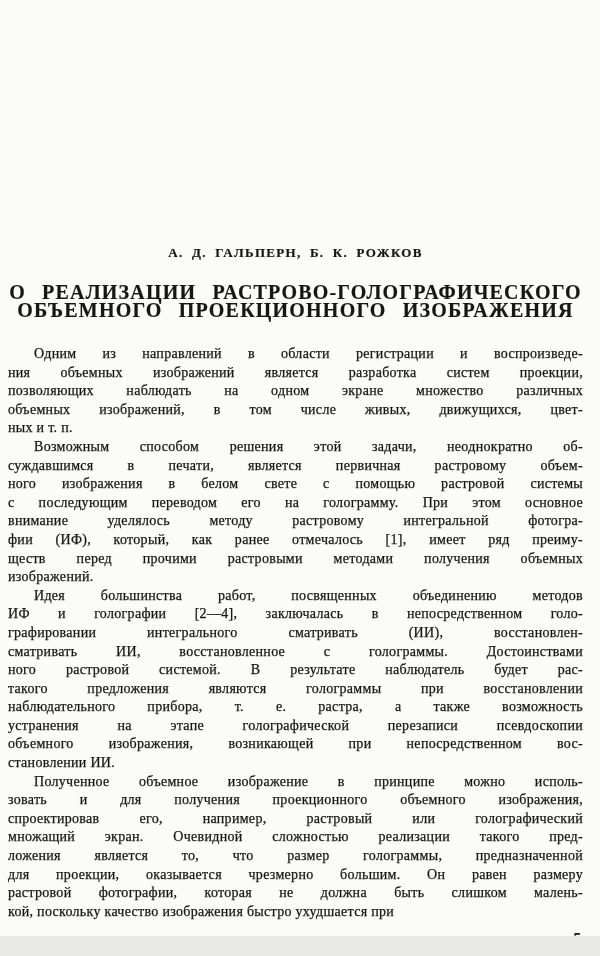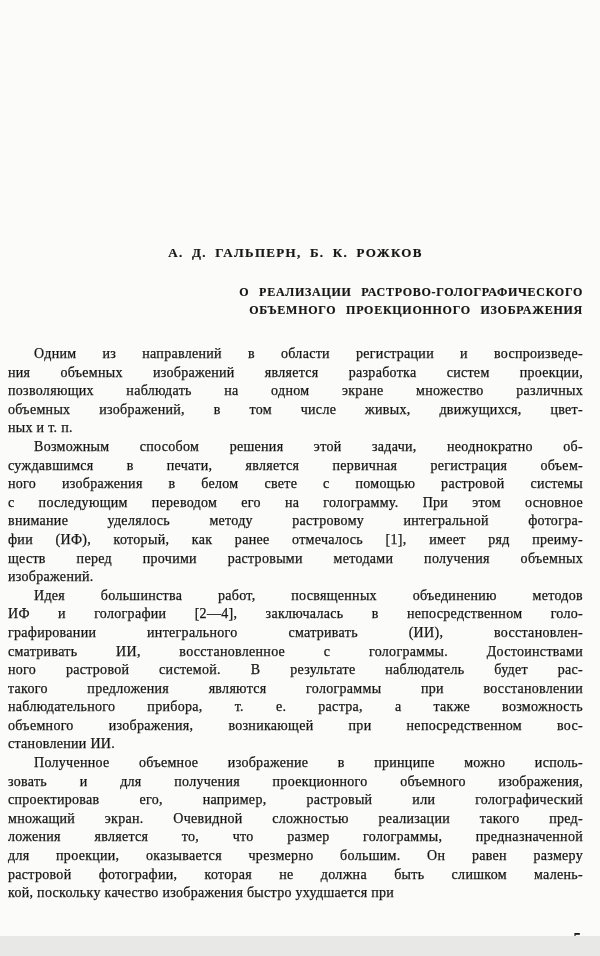--- a/index.html
+++ b/index.html
@@ -23,23 +23,23 @@
     text-align: center;
     font-weight: bold;
     font-size: 13px;
     line-height: 14px;
     letter-spacing: 0.1em;
     word-spacing: 0.3em;
     -webkit-text-stroke: 0.2px currentColor;
   }
   .title {
     margin: 23px 0 0 0;
-    text-align: right;
+    text-align: center;
     font-weight: bold;
-    font-size: 12px;
+    font-size: 20px;
     line-height: 18px;
     letter-spacing: 0.06em;
     word-spacing: 0.5em;
     -webkit-text-stroke: 0.2px currentColor;
   }
   .body {
     margin-top: 26px;
     font-size: 14px;
     letter-spacing: 0.3px;
     -webkit-text-stroke: 0.25px currentColor;
@@ -76,36 +76,37 @@
   <div class="body">
       <div class="para">
         <div class="tline firstline">Одним из направлений в области регистрации и воспроизведе-</div>
         <div class="tline">ния объемных изображений является разработка систем проекции,</div>
         <div class="tline">позволяющих наблюдать на одном экране множество различных</div>
         <div class="tline">объемных изображений, в том числе живых, движущихся, цвет-</div>
         <div class="tline lastline">ных и т. п.</div>
       </div>
       <div class="para">
         <div class="tline firstline">Возможным способом решения этой задачи, неоднократно об-</div>
-        <div class="tline">суждавшимся в печати, является первичная регистрация объем-</div>
+        <div class="tline">суждавшимся в печати, является первичная растровому объем-</div>
         <div class="tline">ного изображения в белом свете с помощью растровой системы</div>
         <div class="tline">с последующим переводом его на голограмму. При этом основное</div>
         <div class="tline">внимание уделялось методу растровому интегральной фотогра-</div>
         <div class="tline">фии (ИФ), который, как ранее отмечалось [1], имеет ряд преиму-</div>
         <div class="tline">ществ перед прочими растровыми методами получения объемных</div>
         <div class="tline lastline">изображений.</div>
       </div>
       <div class="para">
         <div class="tline firstline">Идея большинства работ, посвященных объединению методов</div>
         <div class="tline">ИФ и голографии [2—4], заключалась в непосредственном голо-</div>
         <div class="tline">графировании интегрального сматривать (ИИ), восстановлен-</div>
         <div class="tline">сматривать ИИ, восстановленное с голограммы. Достоинствами</div>
         <div class="tline">ного растровой системой. В результате наблюдатель будет рас-</div>
         <div class="tline">такого предложения являются голограммы при восстановлении</div>
         <div class="tline">наблюдательного прибора, т. е. растра, а также возможность</div>
+        <div class="tline">устранения на этапе голографической перезаписи псевдоскопии</div>
         <div class="tline">объемного изображения, возникающей при непосредственном вос-</div>
         <div class="tline lastline">становлении ИИ.</div>
       </div>
       <div class="para">
         <div class="tline firstline">Полученное объемное изображение в принципе можно исполь-</div>
         <div class="tline">зовать и для получения проекционного объемного изображения,</div>
         <div class="tline">спроектировав его, например, растровый или голографический</div>
         <div class="tline">множащий экран. Очевидной сложностью реализации такого пред-</div>
         <div class="tline">ложения является то, что размер голограммы, предназначенной</div>
         <div class="tline">для проекции, оказывается чрезмерно большим. Он равен размеру</div>

